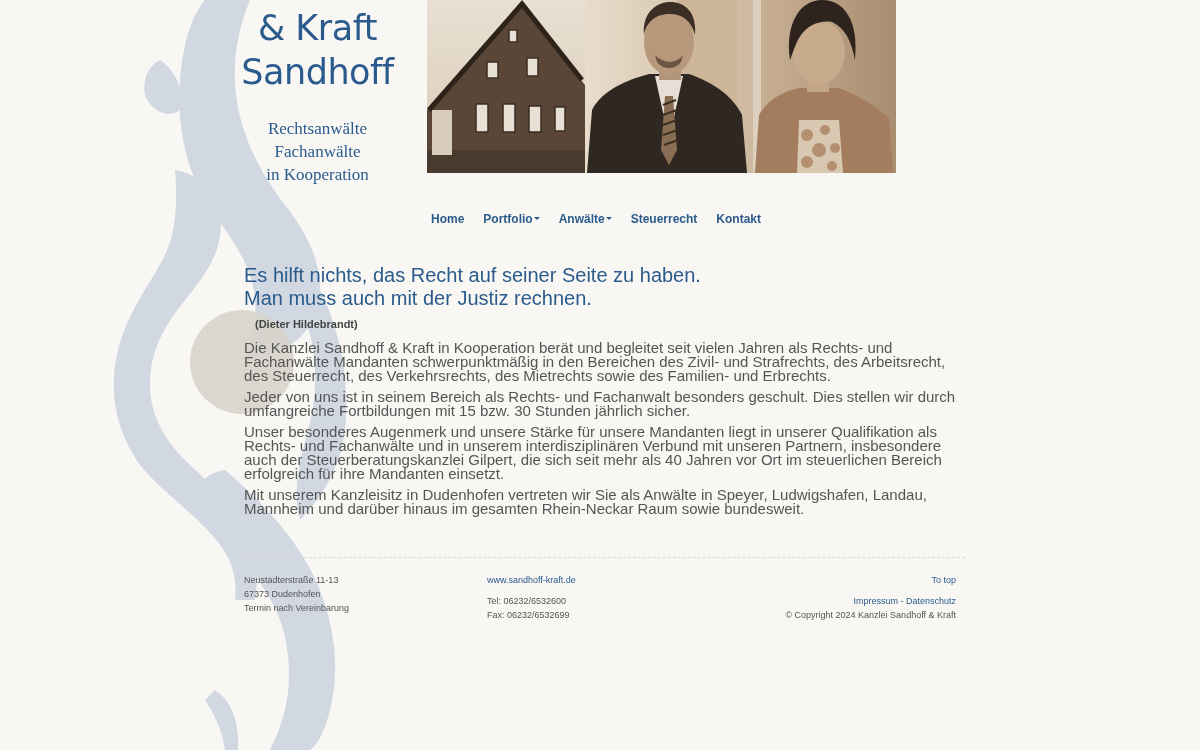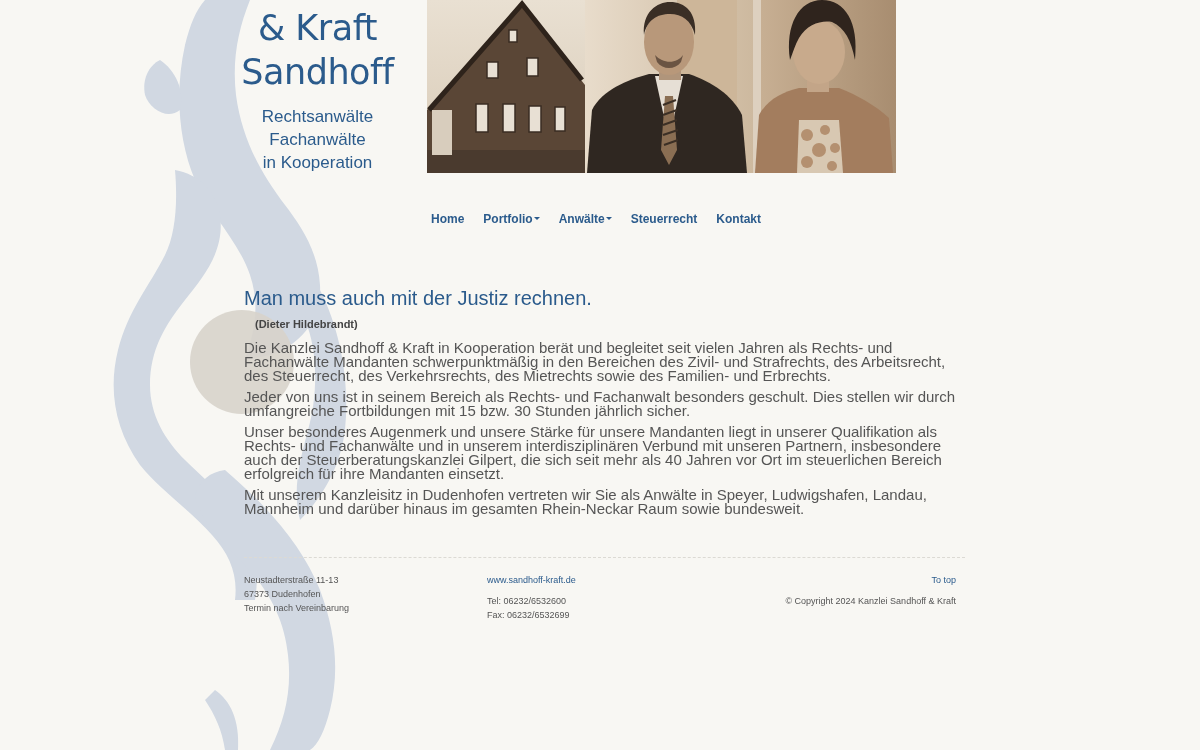--- a/index.html
+++ b/index.html
@@ -44,22 +44,22 @@
       color: #2b5b8c;
     }
     .logo .name {
       font-family: "DejaVu Sans", sans-serif;
       font-size: 35px;
       line-height: 44px;
       letter-spacing: -0.5px;
       font-weight: normal;
     }
     .logo .sub {
-      margin-top: 11px;
-      font-family: Liberation Sans, sans-serif;
+      margin-top: 23px;
+      font-family: Liberation Serif, serif;
       font-size: 17px;
       line-height: 23px;
     }
     
     .header-photo {
       position: absolute;
       left: 427px;
       top: 0;
       width: 469px;
       height: 173px;
@@ -264,21 +264,21 @@
         <li><span>Home</span></li>
         <li><span>Portfolio</span><span class="caret"></span></li>
         <li><span>Anwälte</span><span class="caret"></span></li>
         <li><span>Steuerrecht</span></li>
         <li><span>Kontakt</span></li>
       </ul>
     </nav>
 
     <main class="main">
       <h1 class="headline">
-        <br>
+        <span>Es hilft nichts, das Recht auf seiner Seite zu haben.</span><br>
         <span>Man muss auch mit der Justiz rechnen.</span>
       </h1>
       <p class="quote-author">(Dieter Hildebrandt)</p>
       <p class="para">Die Kanzlei Sandhoff &amp; Kraft in Kooperation berät und begleitet seit vielen Jahren als Rechts- und Fachanwälte Mandanten schwerpunktmäßig in den Bereichen des Zivil- und Strafrechts, des Arbeitsrecht, des Steuerrecht, des Verkehrsrechts, des Mietrechts sowie des Familien- und Erbrechts.</p>
       <p class="para">Jeder von uns ist in seinem Bereich als Rechts- und Fachanwalt besonders geschult. Dies stellen wir durch umfangreiche Fortbildungen mit 15 bzw. 30 Stunden jährlich sicher.</p>
       <p class="para">Unser besonderes Augenmerk und unsere Stärke für unsere Mandanten liegt in unserer Qualifikation als Rechts- und Fachanwälte und in unserem interdisziplinären Verbund mit unseren Partnern, insbesondere auch der Steuerberatungskanzlei Gilpert, die sich seit mehr als 40 Jahren vor Ort im steuerlichen Bereich erfolgreich für ihre Mandanten einsetzt.</p>
       <p class="para">Mit unserem Kanzleisitz in Dudenhofen vertreten wir Sie als Anwälte in Speyer, Ludwigshafen, Landau, Mannheim und darüber hinaus im gesamten Rhein-Neckar Raum sowie bundesweit.</p>
     </main>
 
     <div class="footer-rule"></div>
@@ -290,18 +290,21 @@
       </div>
       <div class="col2">
         <div><a>www.sandhoff-kraft.de</a></div>
         <div class="gap"></div>
         <div>Tel: 06232/6532600</div>
         <div>Fax: 06232/6532699</div>
       </div>
       <div class="col3">
         <div><a>To top</a></div>
         <div class="gap"></div>
+        <div>
+          <a>Impressum</a><span style="color:#2b5b8c"> - </span><a>Datenschutz</a>
+        </div>
         <div>© Copyright 2024 Kanzlei Sandhoff &amp; Kraft</div>
       </div>
     </footer>
 
   </div>
 </div>
 
 </body></html>

